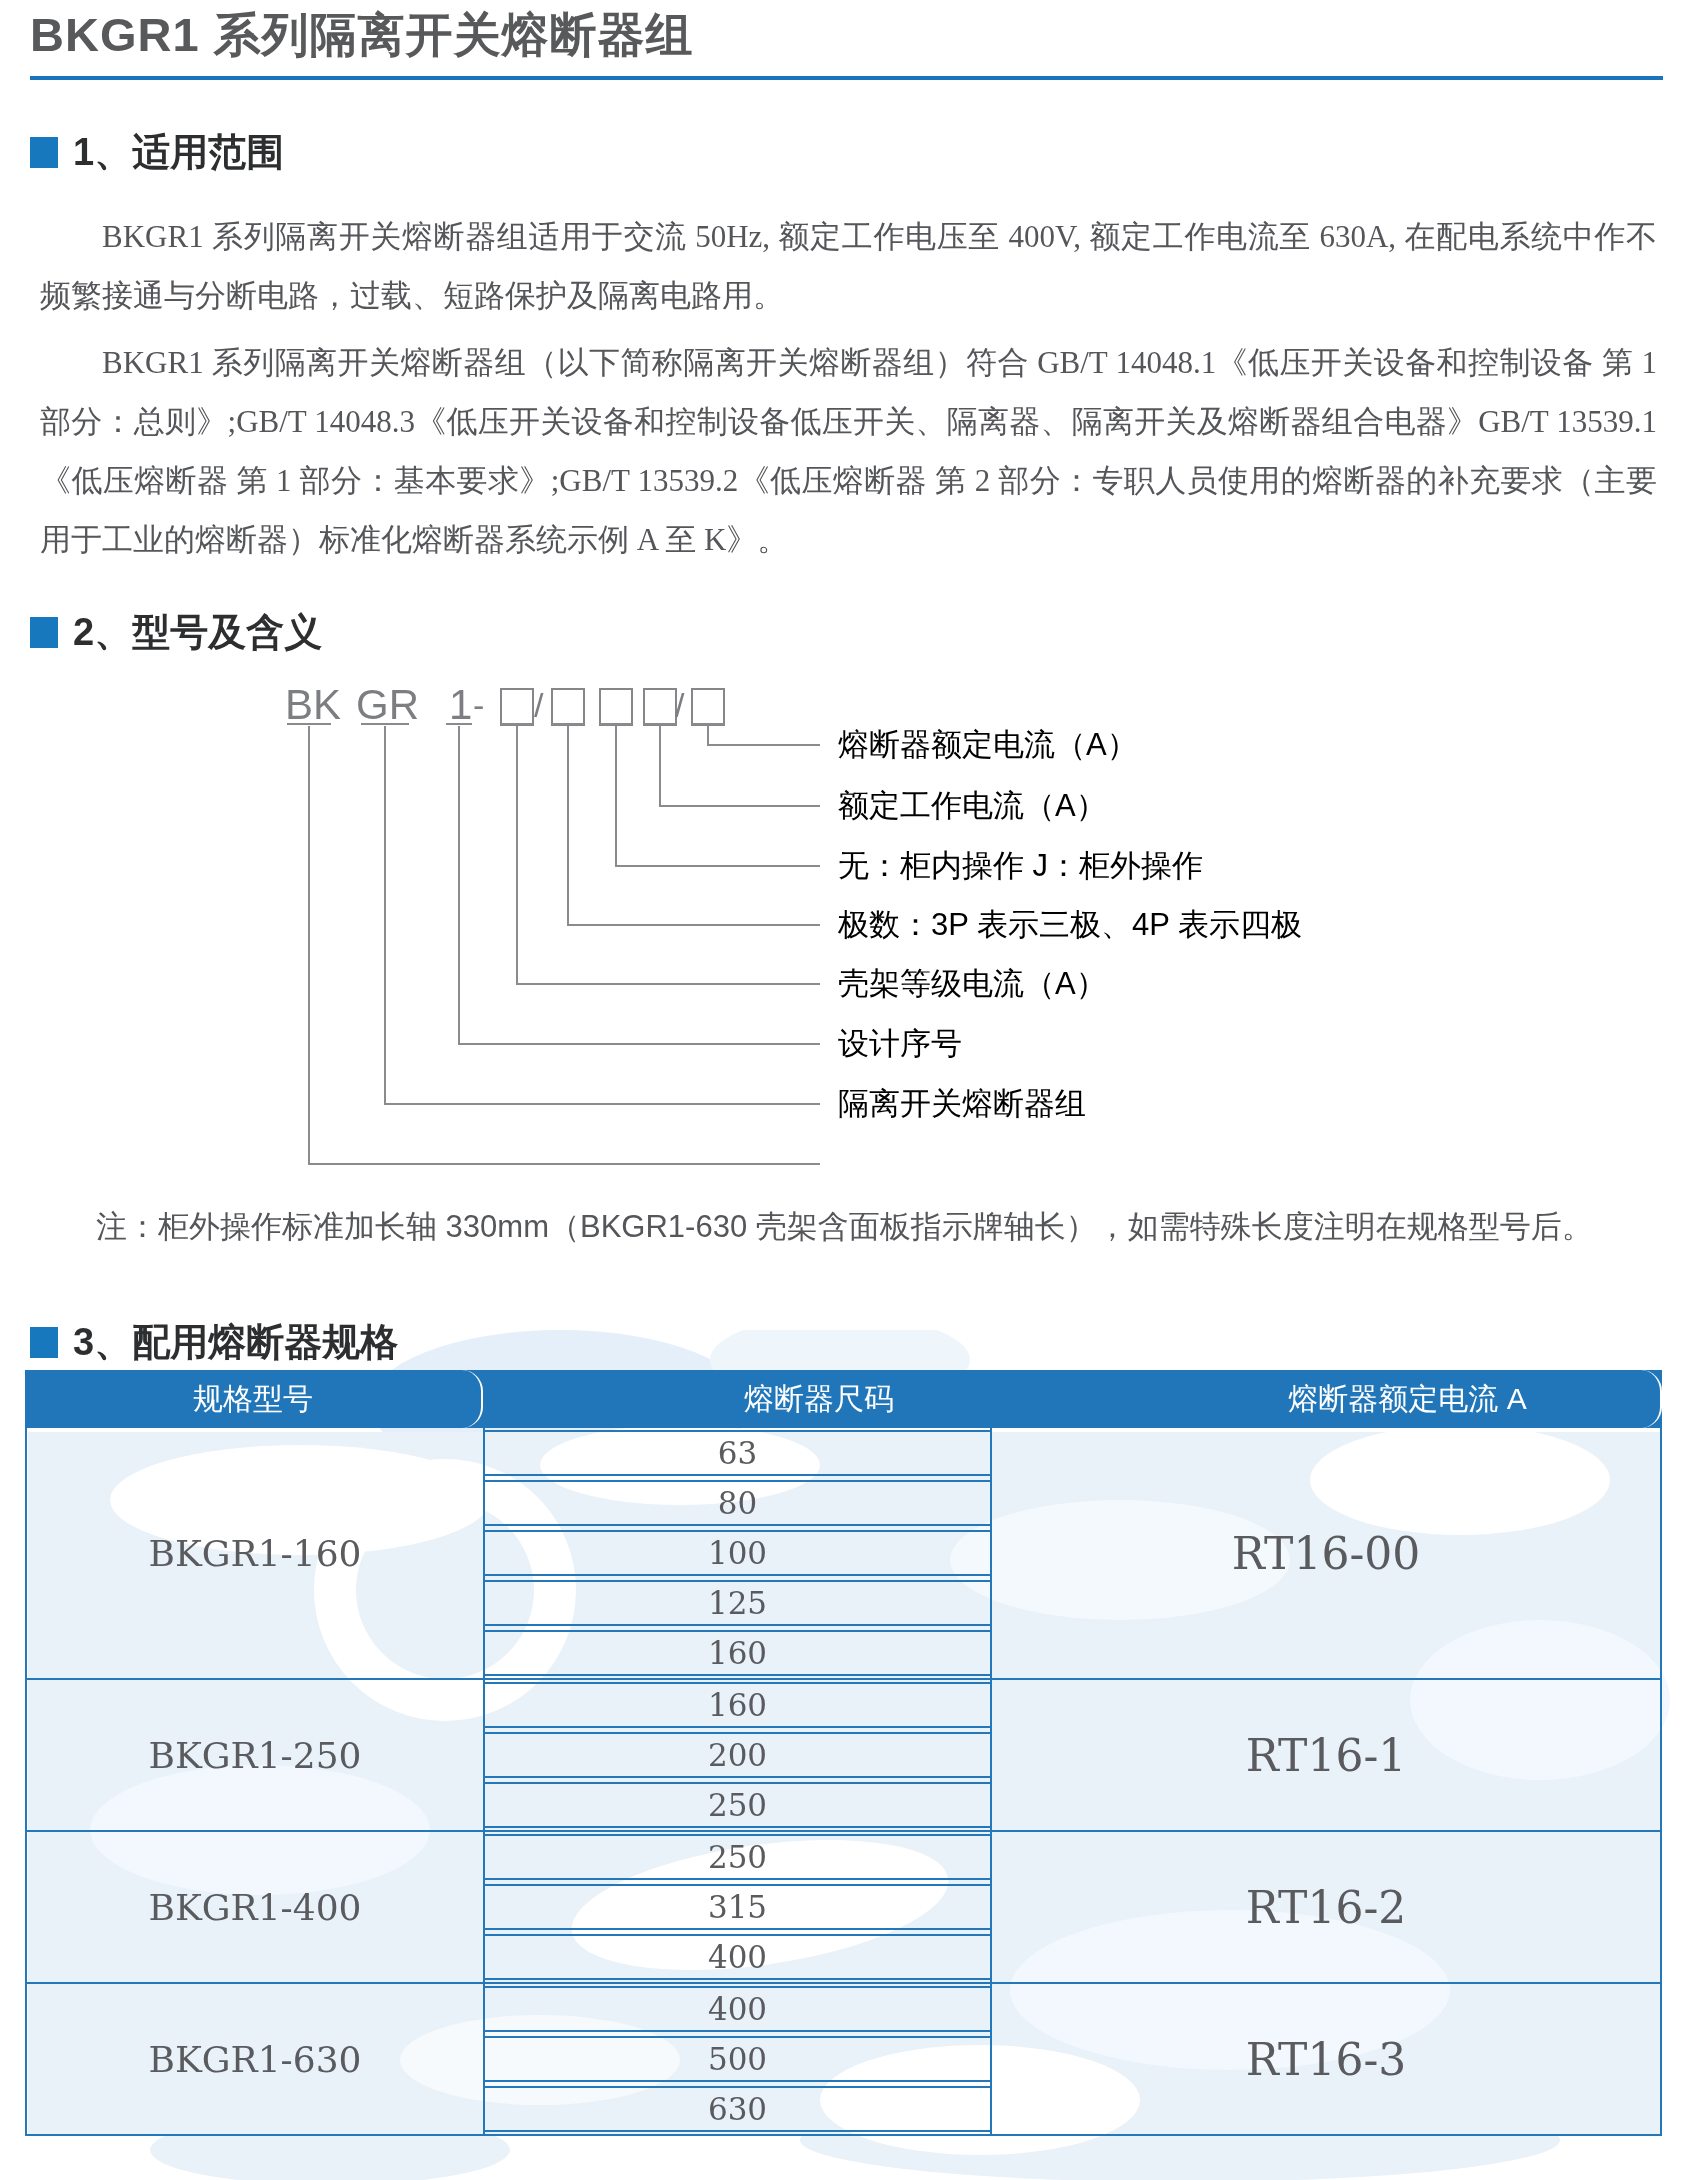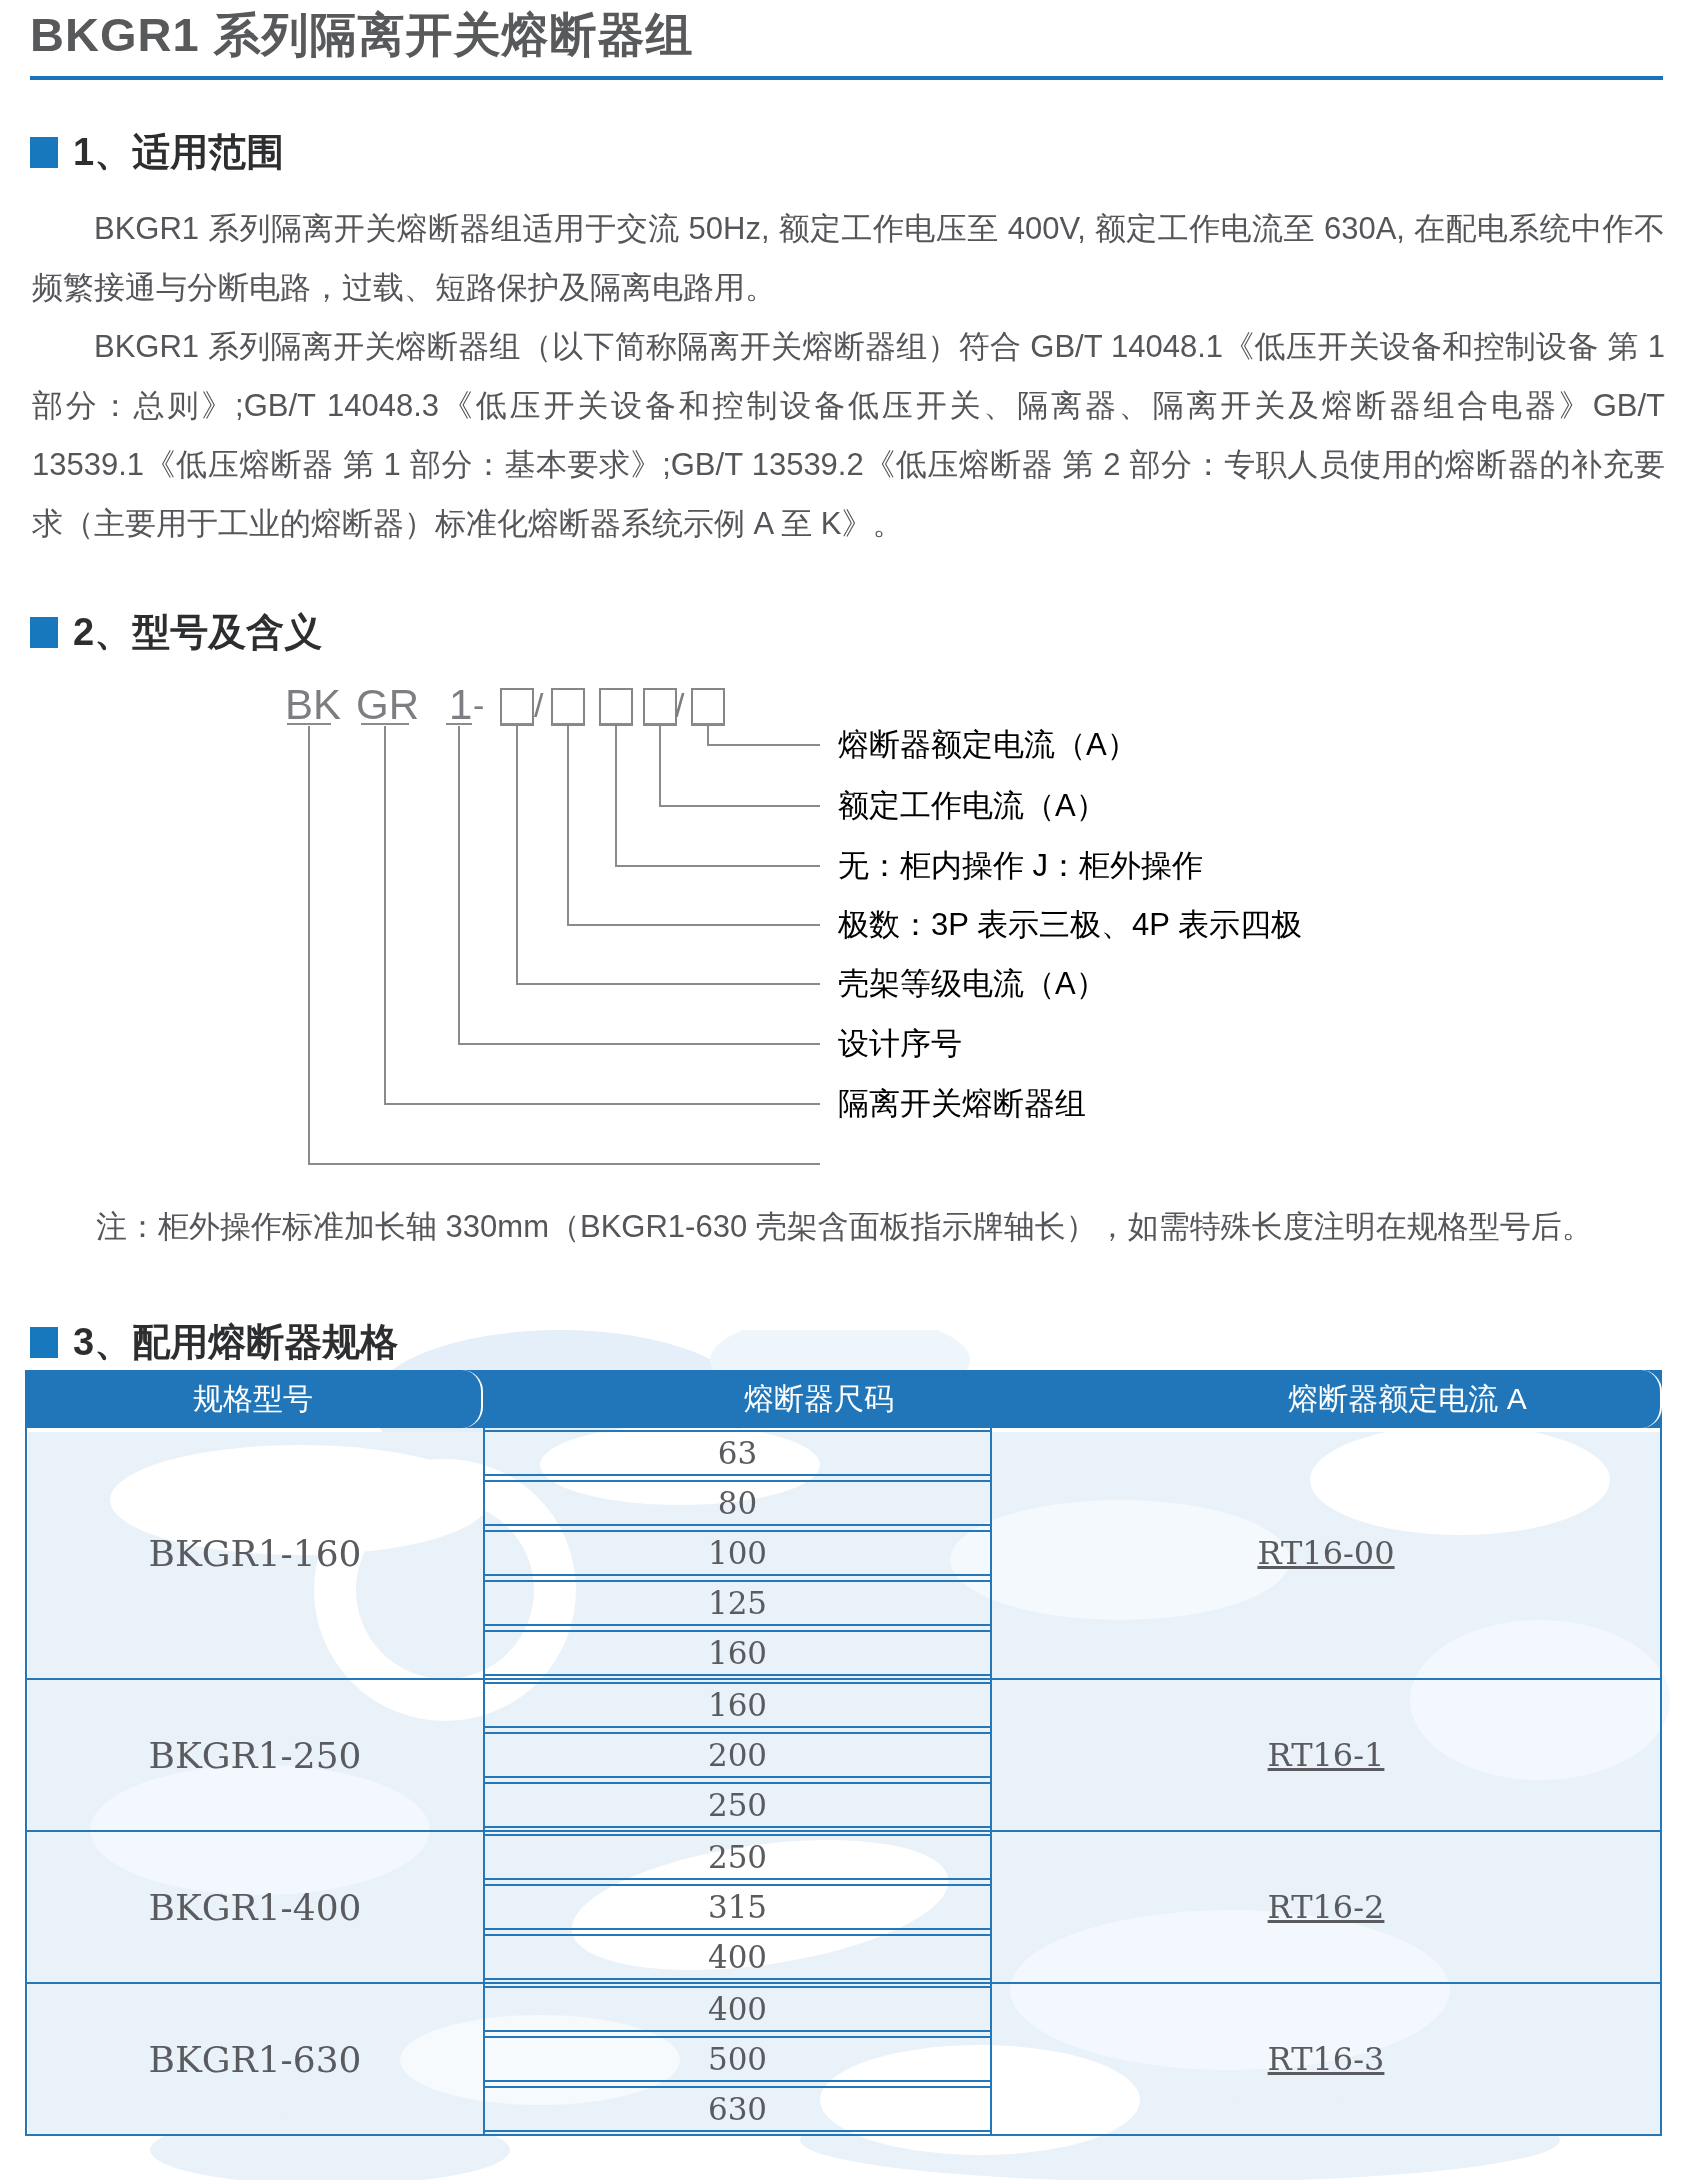--- a/index.html
+++ b/index.html
@@ -32,21 +32,21 @@
   .sec1{top:127px;}
   .sec2{top:607px;}
   .sec3{top:1317px;}
 
   
   .paras{
     position:absolute;left:32px;top:199px;width:1633px;
     font-size:31px;line-height:59px;color:#55565a;
     text-align:justify;
   }
-  .paras p{margin:0;text-indent:2em;}
+  .paras p{margin:8px;text-indent:2em;font-family:Liberation Serif, serif;}
 
   
   .diagram{position:absolute;left:0;top:0;width:1700px;height:1300px;}
   .code-part{
     position:absolute;top:682px;height:46px;line-height:46px;
     font-size:42px;color:#7d7e81;white-space:nowrap;
     font-family:"Liberation Sans","DejaVu Sans",sans-serif;
   }
   .code-box{
     position:absolute;top:688px;width:30px;height:34px;
@@ -92,21 +92,21 @@
     box-sizing:border-box;height:46px;margin:2px 0;
     border-top:2px solid #2478ba;border-bottom:2px solid #2478ba;
     display:flex;align-items:center;justify-content:center;
   }
   .serif{
     font-family:"DejaVu Serif","Liberation Serif",serif;
     color:#5a5b5e;
   }
   .model-text{font-size:36px;}
   .amp-text{font-size:31px;}
-  .size-text{font-size:32px;text-decoration:underline;}
+  .size-text{font-size:44px;}
 </style>
 </head>
 <body>
 
 <div class="page">
 
   <svg class="watermark" width="1700" height="850" viewBox="0 1330 1700 850">
     <ellipse cx="560" cy="1405" rx="190" ry="75" fill="#e4eff9"></ellipse>
     <ellipse cx="840" cy="1360" rx="130" ry="45" fill="#eef5fb"></ellipse>
     <rect x="28" y="1432" width="1634" height="704" fill="#e9f1f9"></rect>

